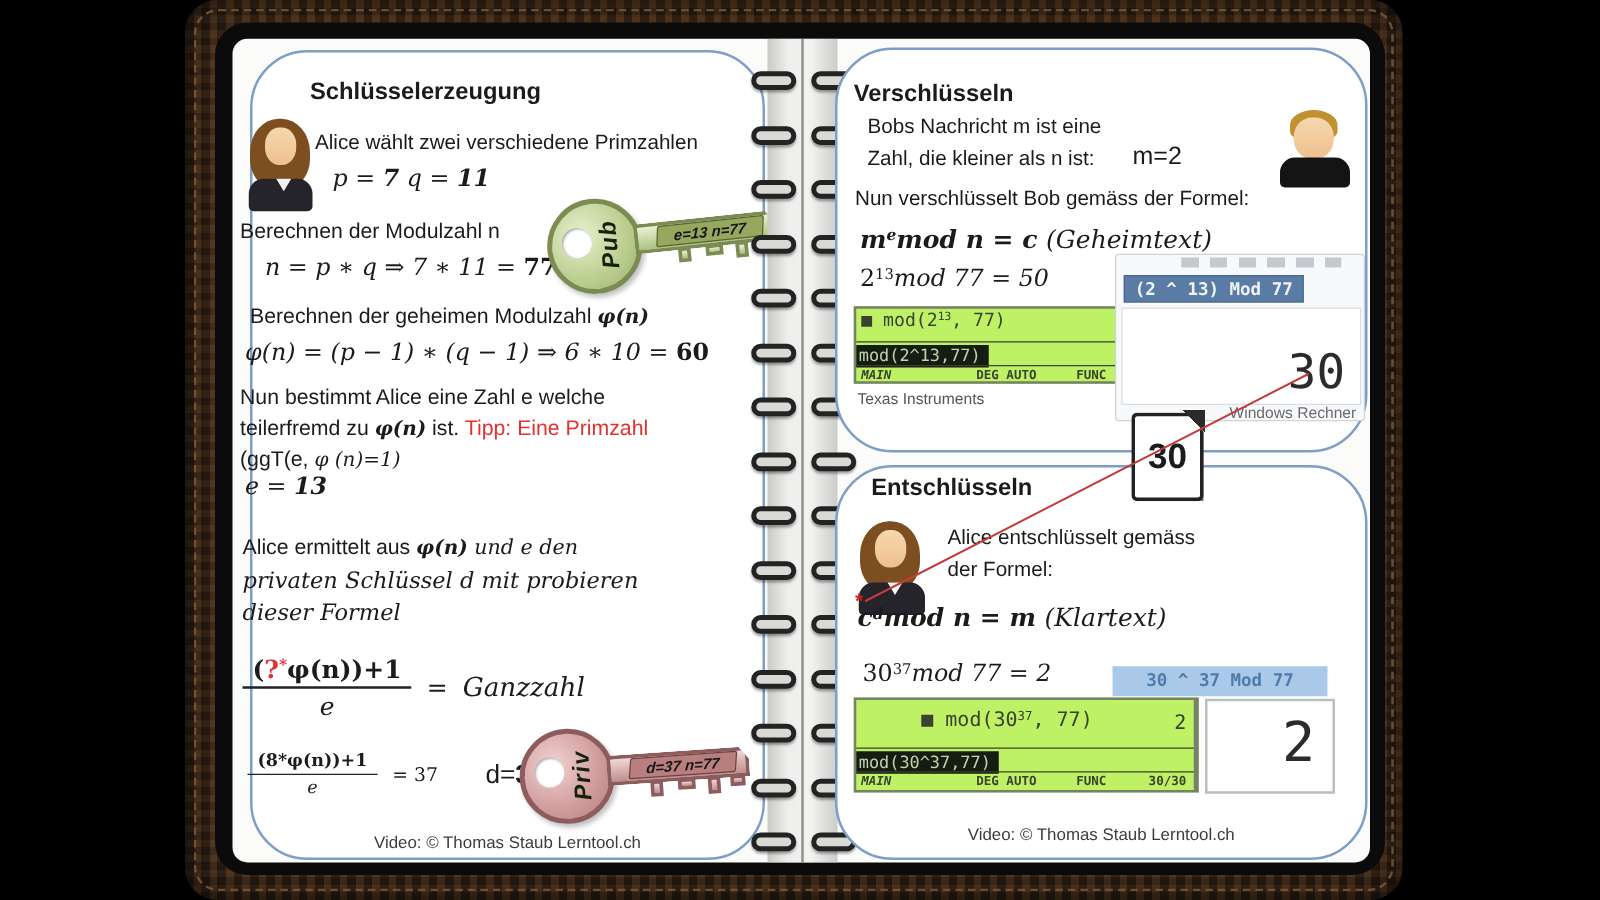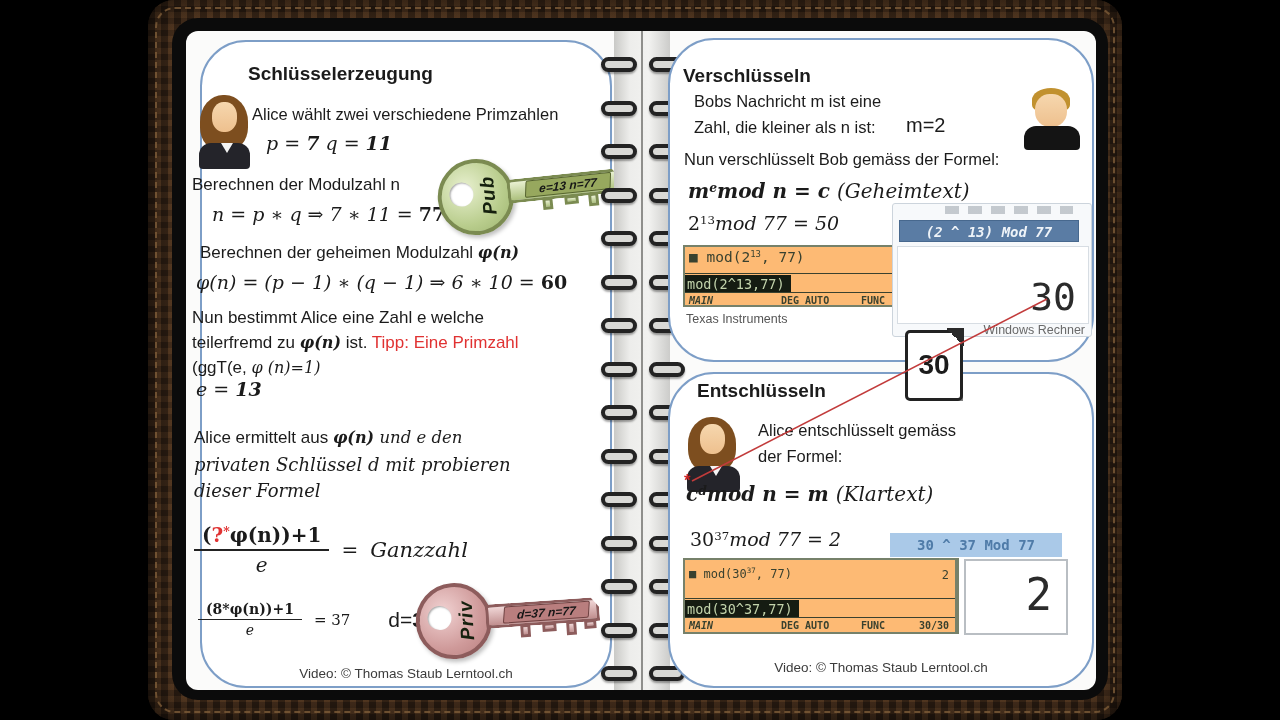--- a/index.html
+++ b/index.html
@@ -77,21 +77,21 @@
   .key-priv .k-shaft,.key-priv .k-tooth{background:linear-gradient(#f0d6d6,#c08e8e);border:3px solid #8d5c5c;}
   .key-priv .k-banner{background:#b97e7e;border:1px solid #6e4141;}
 
   
   .fracline{position:absolute;display:flex;align-items:center;gap:12px;}
   .frac{display:inline-block;text-align:center;}
   .frac .num{display:block;border-bottom:2px solid #222;padding:0 8px 2px;}
   .frac .den{display:block;padding-top:2px;}
 
   
-  .ti{position:absolute;background:#fdba74;border:2px solid #76816a;border-right-width:4px;
+  .ti{position:absolute;background:#bef264;border:2px solid #76816a;border-right-width:4px;
       font-family:"DejaVu Sans Mono",monospace;color:#39412f;box-sizing:border-box;}
   .ti-row1{position:relative;height:24px;font-size:14.5px;padding:2px 4px 0;}
   .ti-row1 .sup{vertical-align:5px;}
   .ti-res{position:absolute;right:6px;top:2px;}
   .ti-row2{height:18px;border-top:1px solid #39412f;}
   .ti-row2 span{display:inline-block;background:#151c12;color:#c2d3ab;font-size:13.5px;
                 line-height:18px;padding:0 6px 0 2px;}
   .ti-status{position:relative;height:15px;border-top:1px solid #39412f;font-size:10px;font-weight:bold;}
   .ti-status span{position:absolute;top:2px;}
   .ti-s0{left:4px;font-style:italic;} .ti-s1{left:96px;} .ti-s2{left:176px;} .ti-s3{right:6px;}
@@ -319,21 +319,21 @@
         <span class="ti-s0">MAIN</span>
           <span class="ti-s1">DEG AUTO</span>
           <span class="ti-s2">FUNC</span>
           <span class="ti-s3">30/30</span>
       </div>
     </div>
     <div class="t" style="left:500px;top:281px;font-size:12.5px;color:#555;">Texas Instruments</div>
 
     <div class="win-panel" style="left:706px;top:172px;width:200px;height:134px;">
       <div class="win-remnant"></div>
-      <div class="win-expr selected" style="left:6px;top:16px;width:180px;height:22px;line-height:22px;font-style:italic;">(2 ^ 13) Mod 77</div>
+      <div class="win-expr selected" style="left:6px;top:16px;width:144px;height:22px;line-height:22px;">(2 ^ 13) Mod 77</div>
       <div class="win-display" style="left:4px;top:42px;width:190px;height:76px;">
         <span class="win-num">30</span>
       </div>
       <div class="win-label" style="right:6px;top:119px;">Windows Rechner</div>
     </div>
 
     <div class="panel" style="left:482px;top:341px;width:426px;height:316px;"></div>
 
     <div class="t title" style="left:511px;top:349px;">Entschlüsseln</div>
 
@@ -350,21 +350,21 @@
     <div class="t math mb mi" style="left:500px;top:451px;font-size:20px;">
       <span>c</span><span class="sup">d</span><span>mod n = m </span><span style="font-weight:normal;">(Klartext)</span>
     </div>
     <div class="t math" style="left:504px;top:497px;">
       <span>30</span><span class="sup">37</span><span class="mi">mod 77 = 2</span>
     </div>
 
     <div class="win-expr light" style="left:704px;top:502px;width:172px;height:24px;line-height:24px;">30 ^ 37 Mod 77</div>
 
     <div class="ti" style="left:497px;top:527px;width:276px;height:76px;">
-      <div class="ti-row1" style="height:32px;padding-top:6px;font-size:12px;">
+      <div class="ti-row1" style="height:32px;padding-top:6px;font-size:16px;margin-left:48px;">
         <span>■ mod(</span><span>30</span><span class="sup">37</span><span>, 77)</span>
         <span class="ti-res" style="top:8px;">2</span>
       </div>
       <div class="ti-row2"><span>mod(30^37,77)</span></div>
       <div class="ti-status">
         <span class="ti-s0">MAIN</span>
           <span class="ti-s1">DEG AUTO</span>
           <span class="ti-s2">FUNC</span>
           <span class="ti-s3">30/30</span>
       </div>

